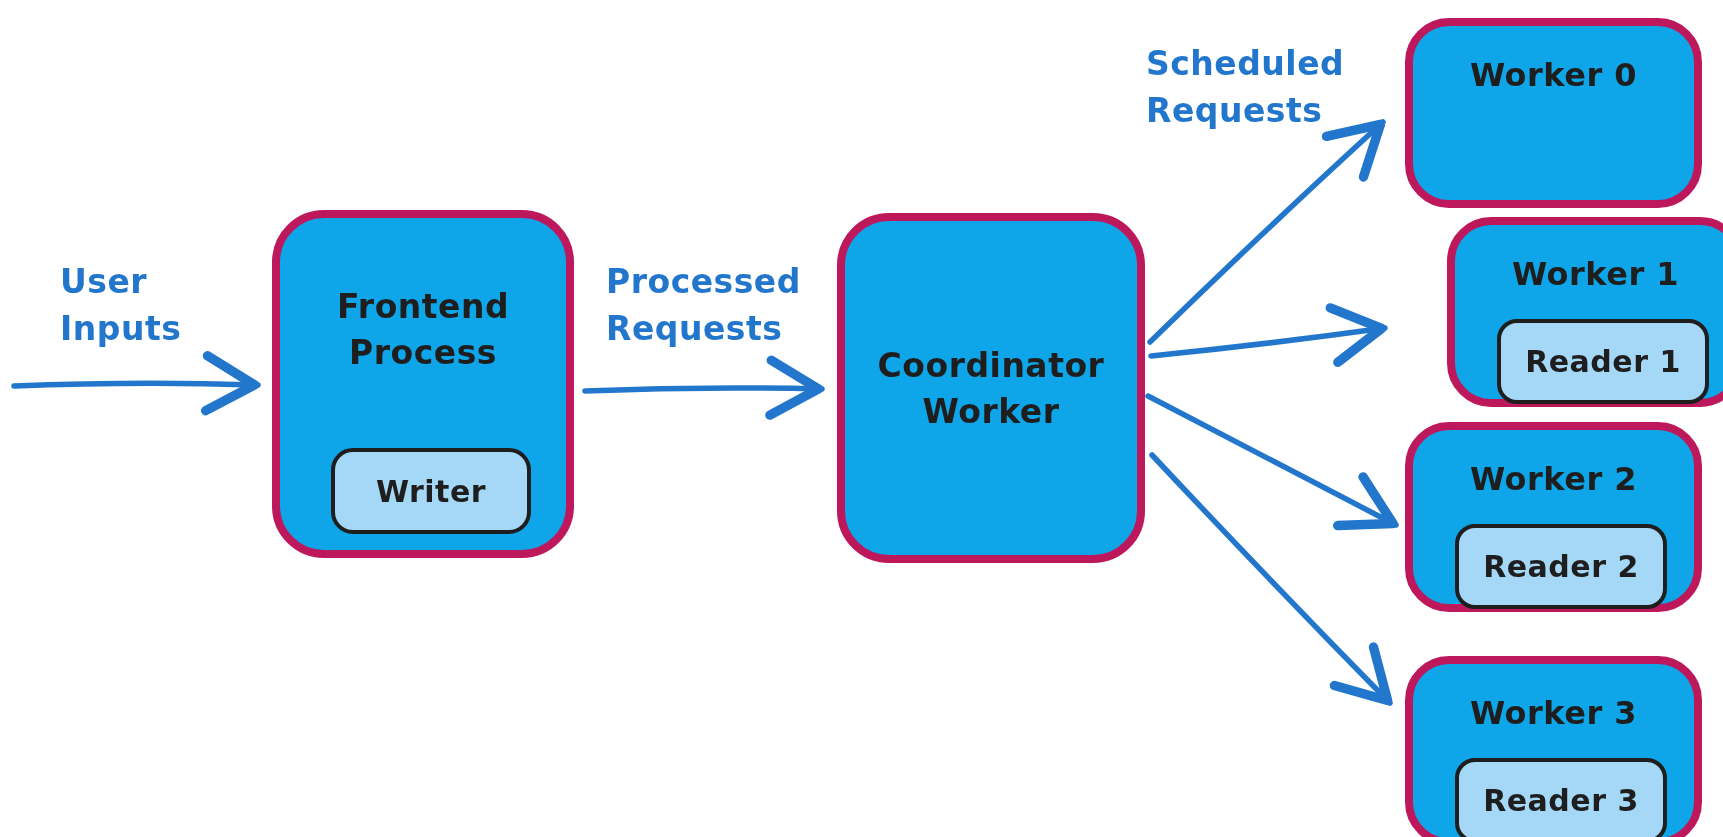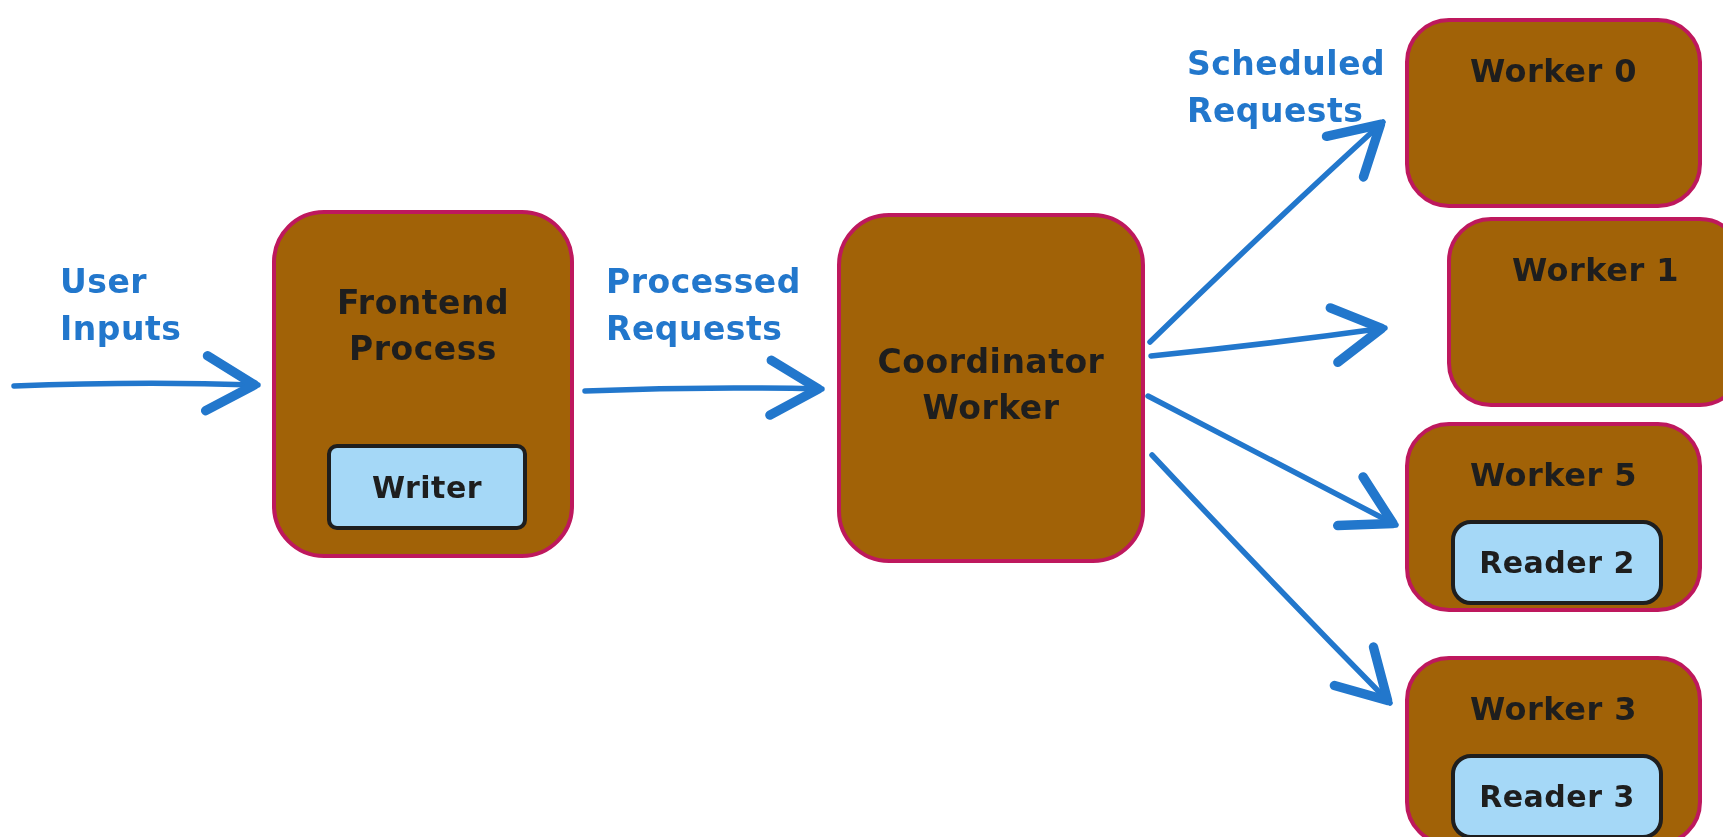--- a/index.html
+++ b/index.html
@@ -17,42 +17,42 @@
   }
   .arrow-layer {
     position: absolute;
     inset: 0;
     width: 1723px;
     height: 837px;
   }
   .node {
     position: absolute;
     box-sizing: border-box;
-    background: #a16207;
-    border: 4px solid #be185d;
+    background: #0ea5e9;
+    border: 8px solid #be185d;
     border-radius: 52px;
   }
   .node-title {
     position: absolute;
     left: 0;
     width: 100%;
     text-align: center;
     color: #1e1e1e;
     font-size: 33px;
     font-weight: 600;
     line-height: 46px;
     white-space: pre-line;
     letter-spacing: 0.5px;
   }
   .chip {
     position: absolute;
     box-sizing: border-box;
     background: #a5d8f7;
     border: 4px solid #1e1e1e;
-    border-radius: 10px;
+    border-radius: 22px;
     display: flex;
     align-items: center;
     justify-content: center;
     color: #1e1e1e;
     font-size: 30px;
     font-weight: 600;
     letter-spacing: 0.5px;
   }
   .flow-label {
     position: absolute;
@@ -74,21 +74,21 @@
   .worker { left: 1405px; width: 297px; height: 190px; border-radius: 44px; }
   .worker .node-title { top: 26px; font-size: 32px; white-space: nowrap; }
   .worker .chip { left: 42px; top: 94px; width: 212px; height: 85px; border-radius: 20px; }
   .worker-0 { top: 18px; }
   .worker-1 { top: 217px; margin-left: 42px; }
   .worker-2 { top: 422px; }
   .worker-3 { top: 656px; }
   
   .label-user { left: 60px; top: 258px; }
   .label-processed { left: 606px; top: 258px; }
-  .label-scheduled { left: 1146px; top: 40px; margin-left: 41px; }
+  .label-scheduled { left: 1146px; top: 40px; }
 </style>
 </head>
 <body>
 
 <div class="canvas">
 
   <svg class="arrow-layer" viewBox="0 0 1723 837" xmlns="http://www.w3.org/2000/svg">
     <defs>
       <marker id="ah" markerUnits="userSpaceOnUse" markerWidth="72" markerHeight="72" viewBox="-36 -21 42 42" refX="0" refY="0" orient="auto">
         <path d="M-30 -16 L-2 0 L-30 16" fill="none" stroke="#2277cc" stroke-width="5.5" stroke-linecap="round" stroke-linejoin="round"></path>
@@ -121,24 +121,27 @@
     <div class="node-title">Coordinator
 Worker</div>
   </div>
 
   <div class="node worker worker-0">
     <div class="node-title">Worker 0</div>
   </div>
 
   <div class="node worker worker-1">
     <div class="node-title">Worker 1</div>
+    <div class="chip">
+      <span>Reader 1</span>
+    </div>
   </div>
 
   <div class="node worker worker-2">
-    <div class="node-title">Worker 5</div>
+    <div class="node-title">Worker 2</div>
     <div class="chip">
       <span>Reader 2</span>
     </div>
   </div>
 
   <div class="node worker worker-3">
     <div class="node-title">Worker 3</div>
     <div class="chip">
       <span>Reader 3</span>
     </div>

